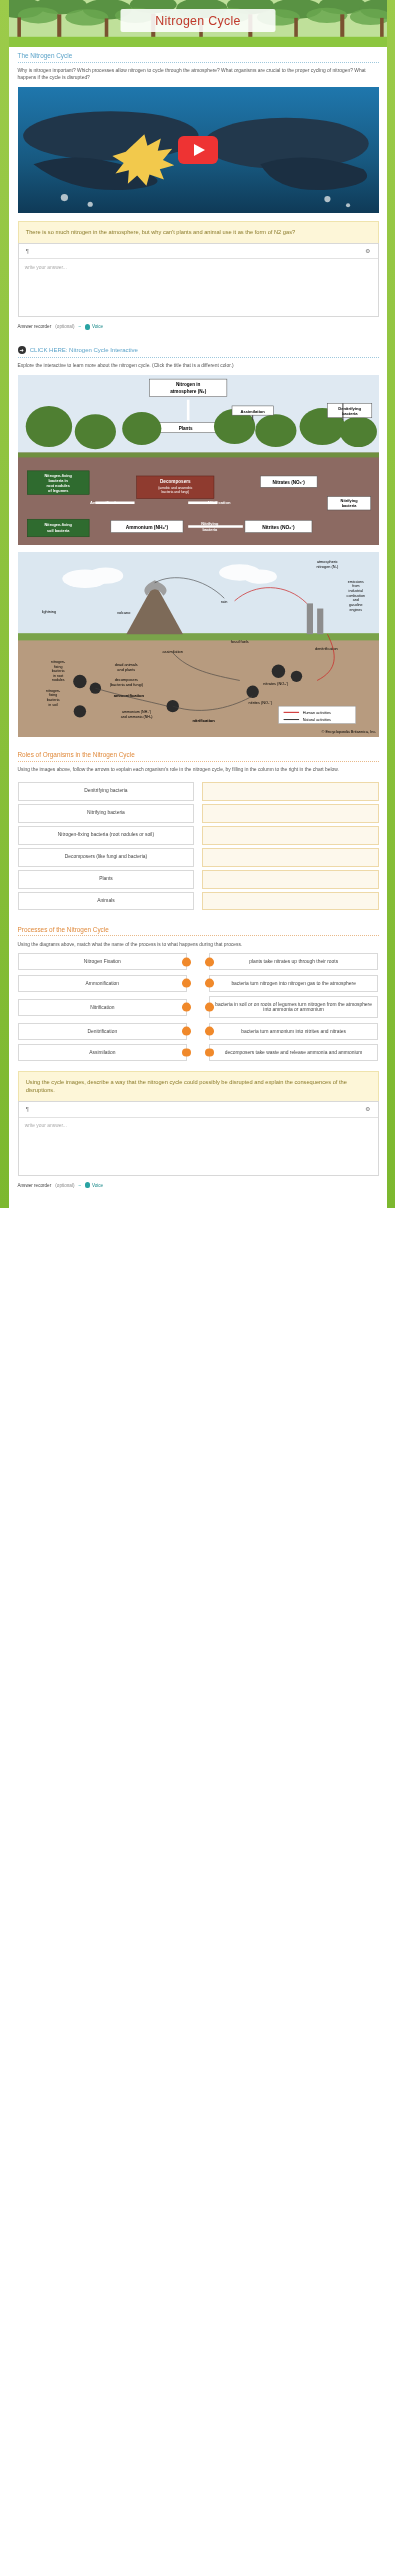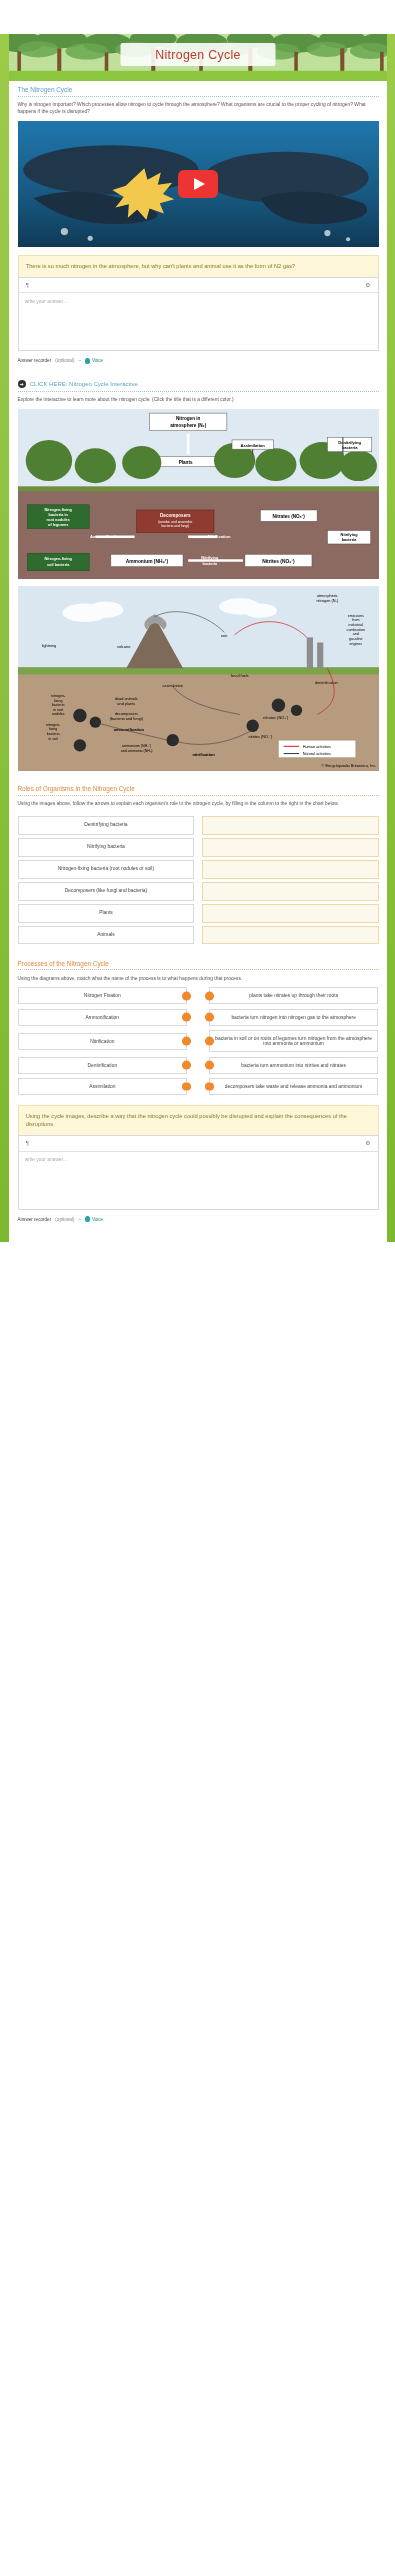--- a/index.html
+++ b/index.html
@@ -27,21 +27,20 @@
   }
   .edge-left { left:0; }
   .edge-right { right:0; }
 
   
   .banner {
     position:relative;
     height:47px;
     background:#e5e5e5;
     overflow:hidden;
-    margin-top:34px;
   }
   .banner .trees {
     position:absolute; left:0; right:0; top:0; height:47px;
   }
   .banner-title-box {
     position:absolute;
     left:50%;
     transform:translateX(-50%);
     top:9.3px;
     width:155px;

